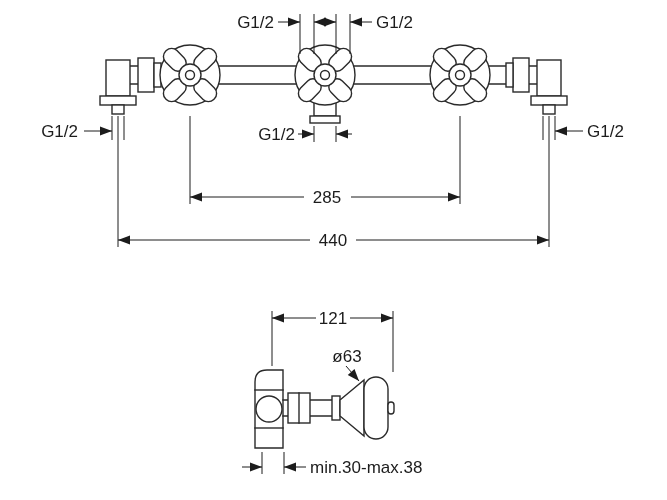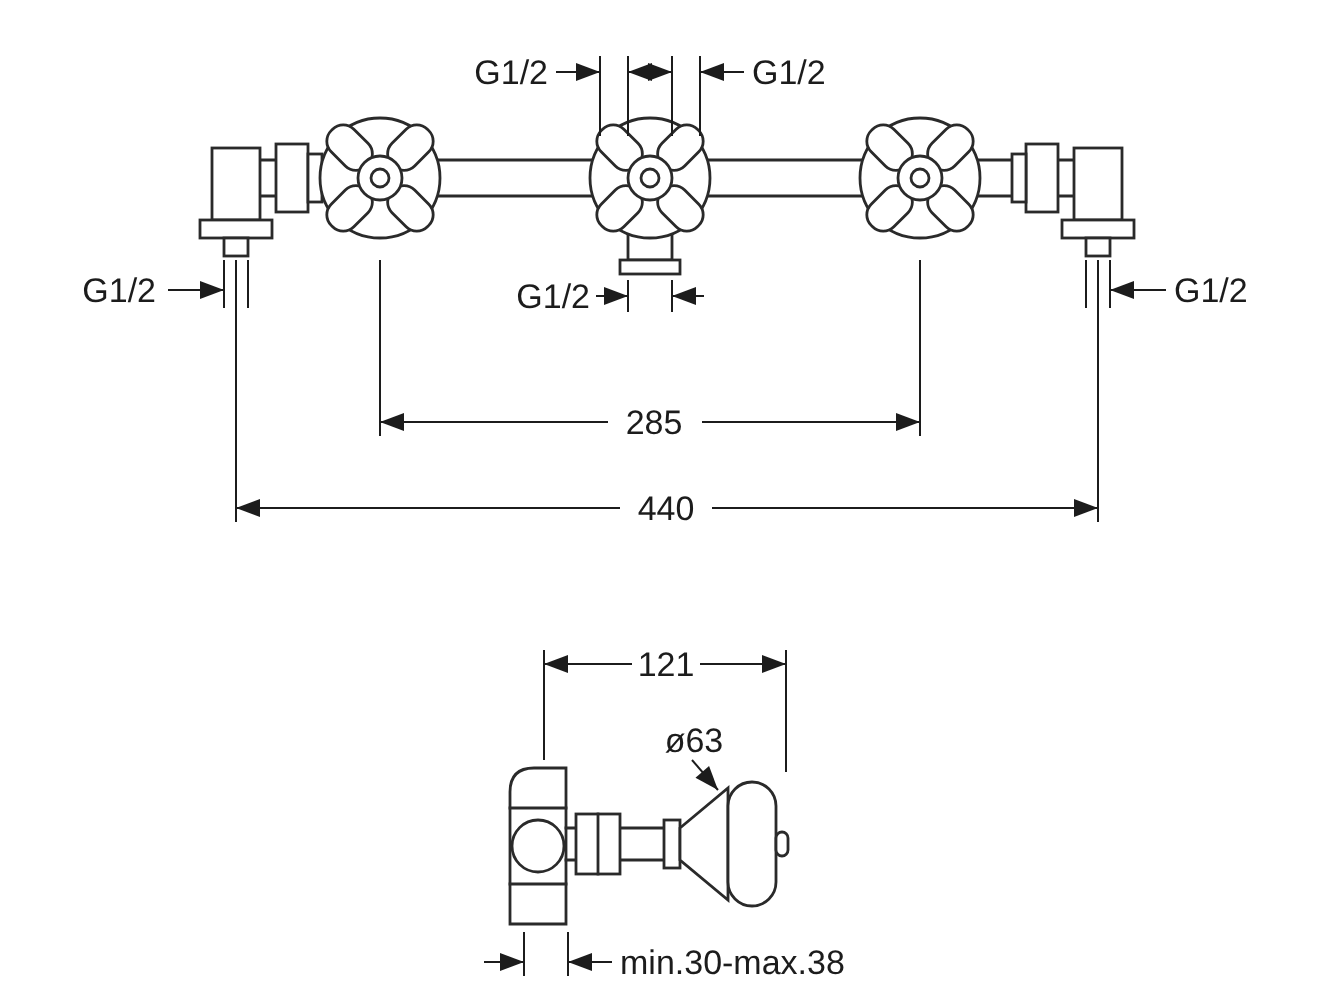--- a/index.html
+++ b/index.html
@@ -4,21 +4,21 @@
 <style>
   html,body{
     margin:0;
     padding:0;
     background:#ffffff;
     width:667px;
     height:500px;
     overflow:hidden;
     font-family:"Liberation Sans", sans-serif;
   }
-  .stage{ width:667px; height:387px; position:relative; background:#fff;margin-top:14px; }
+  .stage{ width:667px; height:387px; position:relative; background:#fff; }
   svg text{
     font-family:"Liberation Sans", sans-serif;
     font-size:17px;
     fill:#1c1c1c;
   }
   .draw{ fill:#ffffff; stroke:#2a2a2a; stroke-width:1.4; }
   .dl  { stroke:#2a2a2a; stroke-width:1.4; fill:none; stroke-linecap:square; }
   .dim { stroke:#1c1c1c; stroke-width:1; fill:none; }
 </style>
 </head>

